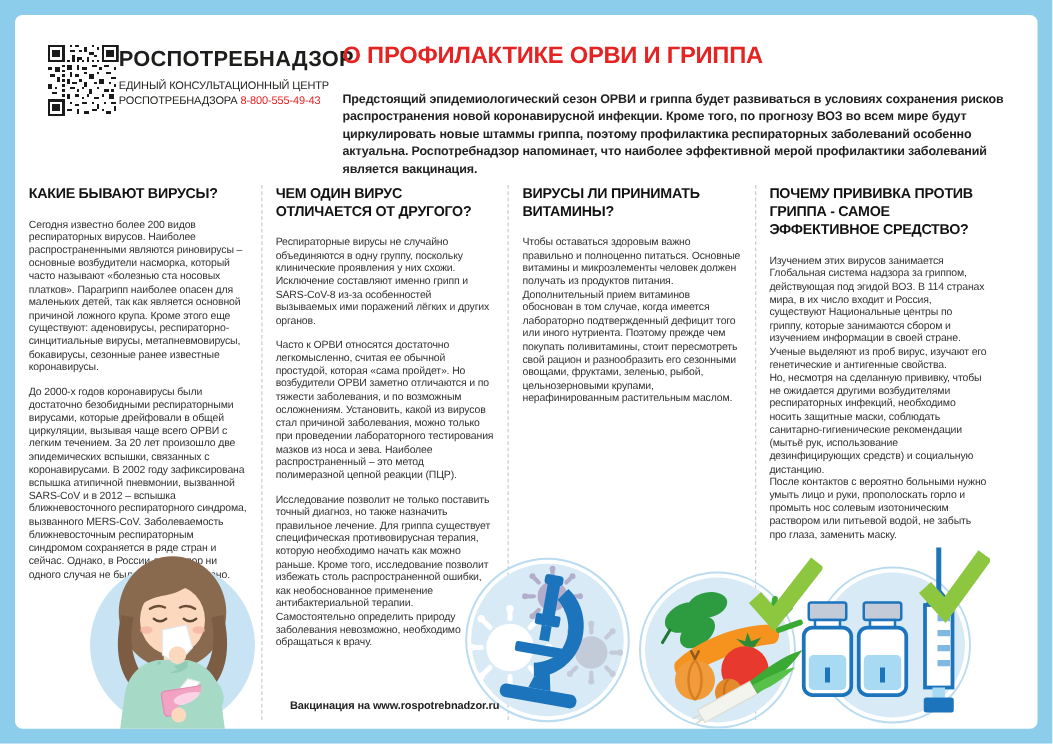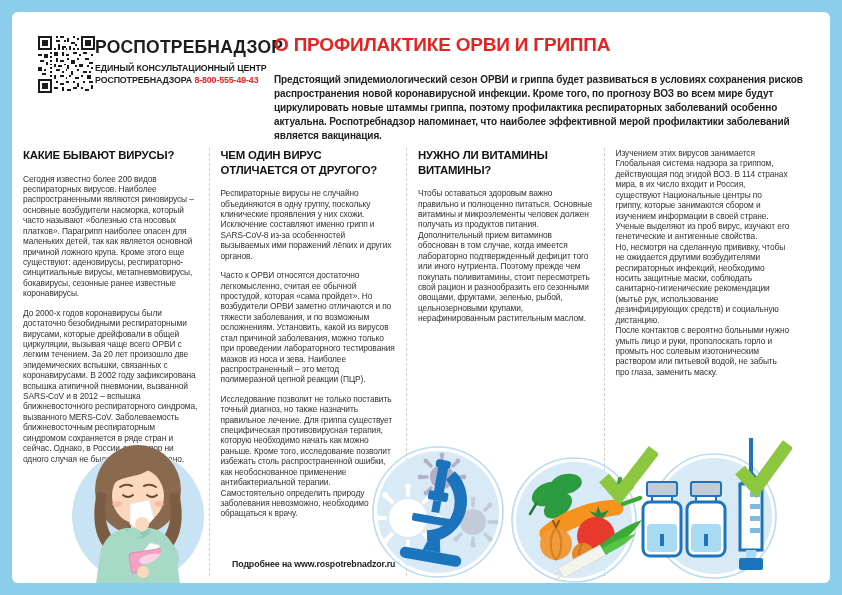--- a/index.html
+++ b/index.html
@@ -16,21 +16,21 @@
   html,body{width:842px;height:595px;}
   body{font-family:"Liberation Sans","DejaVu Sans",sans-serif;background:#fff;}
   .page{width:842px;height:595px;background:var(--border-blue);padding:12px;}
   .sheet{position:relative;width:818px;height:571px;background:#fff;border-radius:6px;overflow:hidden;}
 
   
   .header-left{position:absolute;left:26px;top:24px;display:flex;align-items:flex-start;width:250px;}
   .qr{width:57px;height:57px;flex:0 0 auto;}
   .org-block{padding-top:2px;}
   .org-name{font-size:17.5px;font-weight:bold;color:var(--text-dark);letter-spacing:.2px;line-height:1.05;margin-bottom:7px;}
-  .center-line{font-size:8.8px;font-weight:bold;color:var(--text-dark);line-height:1.35;letter-spacing:-.1px;}
+  .center-line{font-size:8.8px;font-weight:normal;color:var(--text-dark);line-height:1.35;letter-spacing:-.1px;}
   .phone{color:var(--accent-red);}
 
   
   .banner{position:absolute;left:262px;top:22px;width:534px;}
   .banner-title{color:var(--accent-red);font-size:19px;font-weight:bold;letter-spacing:-.2px;margin-bottom:17px;white-space:nowrap;}
   .banner-intro{font-size:10px;font-weight:bold;line-height:1.4;color:#222;letter-spacing:-.1px;}
 
   
   .columns{position:absolute;left:11px;top:136px;width:767px;height:428px;display:flex;}
   .col{flex:1;padding:0 11px;border-right:1px dashed #c9ced3;}
@@ -175,24 +175,25 @@
         <p>Сегодня известно более 200 видов респираторных вирусов. Наиболее распространенными являются риновирусы – основные возбудители насморка, который часто называют «болезнью ста носовых платков». Парагрипп наиболее опасен для маленьких детей, так как является основной причиной ложного крупа. Кроме этого еще существуют: аденовирусы, респираторно-синцитиальные вирусы, метапневмовирусы, бокавирусы, сезонные ранее известные коронавирусы.</p>
         <p>До 2000-х годов коронавирусы были достаточно безобидными респираторными вирусами, которые дрейфовали в общей циркуляции, вызывая чаще всего ОРВИ с легким течением. За 20 лет произошло две эпидемических вспышки, связанных с коронавирусами. В 2002 году зафиксирована вспышка атипичной пневмонии, вызванной SARS-CoV и в 2012 – вспышка ближневосточного респираторного синдрома, вызванного MERS-CoV. Заболеваемость ближневосточным респираторным синдромом сохраняется в ряде стран и сейчас. Однако, в России до сих пор ни одного случая не было зарегистрировано.</p>
       </div>
       <div class="col">
         <h3>ЧЕМ ОДИН ВИРУС ОТЛИЧАЕТСЯ ОТ ДРУГОГО?</h3>
         <p>Респираторные вирусы не случайно объединяются в одну группу, поскольку клинические проявления у них схожи. Исключение составляют именно грипп и SARS-CoV-8 из-за особенностей вызываемых ими поражений лёгких и других органов.</p>
         <p>Часто к ОРВИ относятся достаточно легкомысленно, считая ее обычной простудой, которая «сама пройдет». Но возбудители ОРВИ заметно отличаются и по тяжести заболевания, и по возможным осложнениям. Установить, какой из вирусов стал причиной заболевания, можно только при проведении лабораторного тестирования мазков из носа и зева. Наиболее распространенный – это метод полимеразной цепной реакции (ПЦР).</p>
         <p>Исследование позволит не только поставить точный диагноз, но также назначить правильное лечение. Для гриппа существует специфическая противовирусная терапия, которую необходимо начать как можно раньше. Кроме того, исследование позволит избежать столь распространенной ошибки, как необоснованное применение антибактериальной терапии. Самостоятельно определить природу заболевания невозможно, необходимо обращаться к врачу.</p>
       </div>
       <div class="col">
-        <h3>НУЖНО ЛИ ВИТАМИНЫ ВИТАМИНЫ?</h3>
+        <h3>ВИРУСЫ ЛИ ПРИНИМАТЬ ВИТАМИНЫ?</h3>
         <p>Чтобы оставаться здоровым важно правильно и полноценно питаться. Основные витамины и микроэлементы человек должен получать из продуктов питания. Дополнительный прием витаминов обоснован в том случае, когда имеется лабораторно подтвержденный дефицит того или иного нутриента. Поэтому прежде чем покупать поливитамины, стоит пересмотреть свой рацион и разнообразить его сезонными овощами, фруктами, зеленью, рыбой, цельнозерновыми крупами, нерафинированным растительным маслом.</p>
       </div>
       <div class="col tight">
+        <h3>ПОЧЕМУ ПРИВИВКА ПРОТИВ ГРИППА - САМОЕ ЭФФЕКТИВНОЕ СРЕДСТВО?</h3>
         <p>Изучением этих вирусов занимается Глобальная система надзора за гриппом, действующая под эгидой ВОЗ. В 114 странах мира, в их число входит и Россия, существуют Национальные центры по гриппу, которые занимаются сбором и изучением информации в своей стране. Ученые выделяют из проб вирус, изучают его генетические и антигенные свойства.</p>
         <p>Но, несмотря на сделанную прививку, чтобы не ожидается другими возбудителями респираторных инфекций, необходимо носить защитные маски, соблюдать санитарно-гигиенические рекомендации (мытьё рук, использование дезинфицирующих средств) и социальную дистанцию.</p>
         <p>После контактов с вероятно больными нужно умыть лицо и руки, прополоскать горло и промыть нос солевым изотоническим раствором или питьевой водой, не забыть про глаза, заменить маску.</p>
       </div>
     </div>
 
     <svg id="illus-woman" class="illus" width="184" height="152" viewBox="0 0 184 152">
       <circle cx="92" cy="84" r="66" fill="#c8e4f4"></circle>
       <ellipse cx="92" cy="58" rx="43" ry="45" fill="#8a6a4f"></ellipse>
       <path d="M51,60 C45,88 49,108 63,121 L71,112 C59,98 57,78 61,62 Z" fill="#7c5d43"></path>
@@ -368,15 +369,15 @@
             <rect x="14" y="66" width="10" height="5"></rect>
           <rect x="14" y="78" width="10" height="5"></rect>
             <rect x="14" y="90" width="10" height="5"></rect>
         </g>
         <rect x="10" y="112" width="10" height="8" fill="#a9daf3"></rect>
         <rect x="3" y="120" width="24" height="12" rx="2" fill="#1c75bc"></rect>
       </g>
       <path d="M110,34 L126,52 L158,8" stroke="#8dc63f" stroke-width="13" fill="none"></path>
     </svg>
 
-    <div class="site-note">Подробнее на www.rospotrebnadzor.ru</div>
+    <div class="site-note">Вакцинация на www.rospotrebnadzor.ru</div>
   </div>
 </div>
 
 </body></html>

